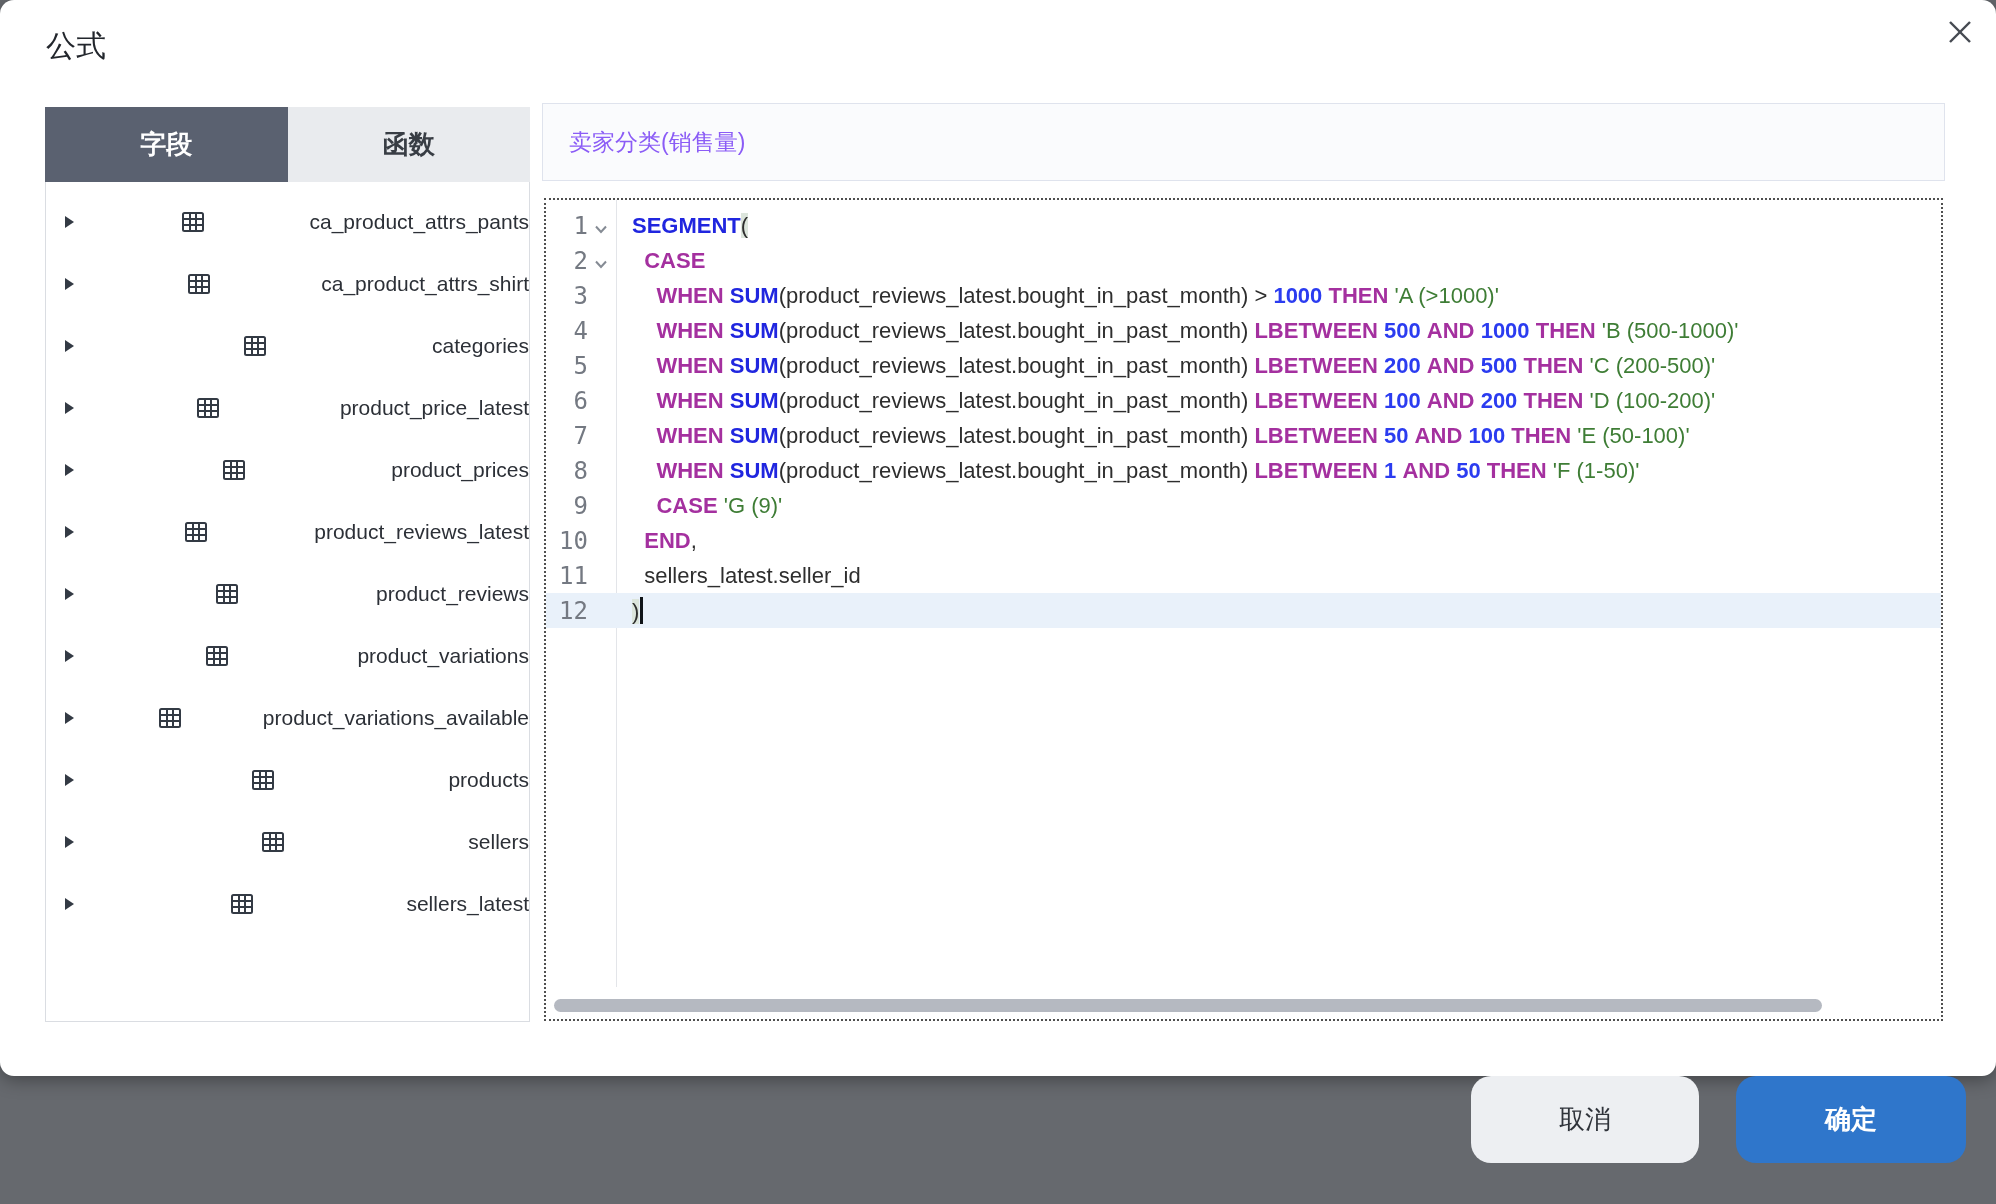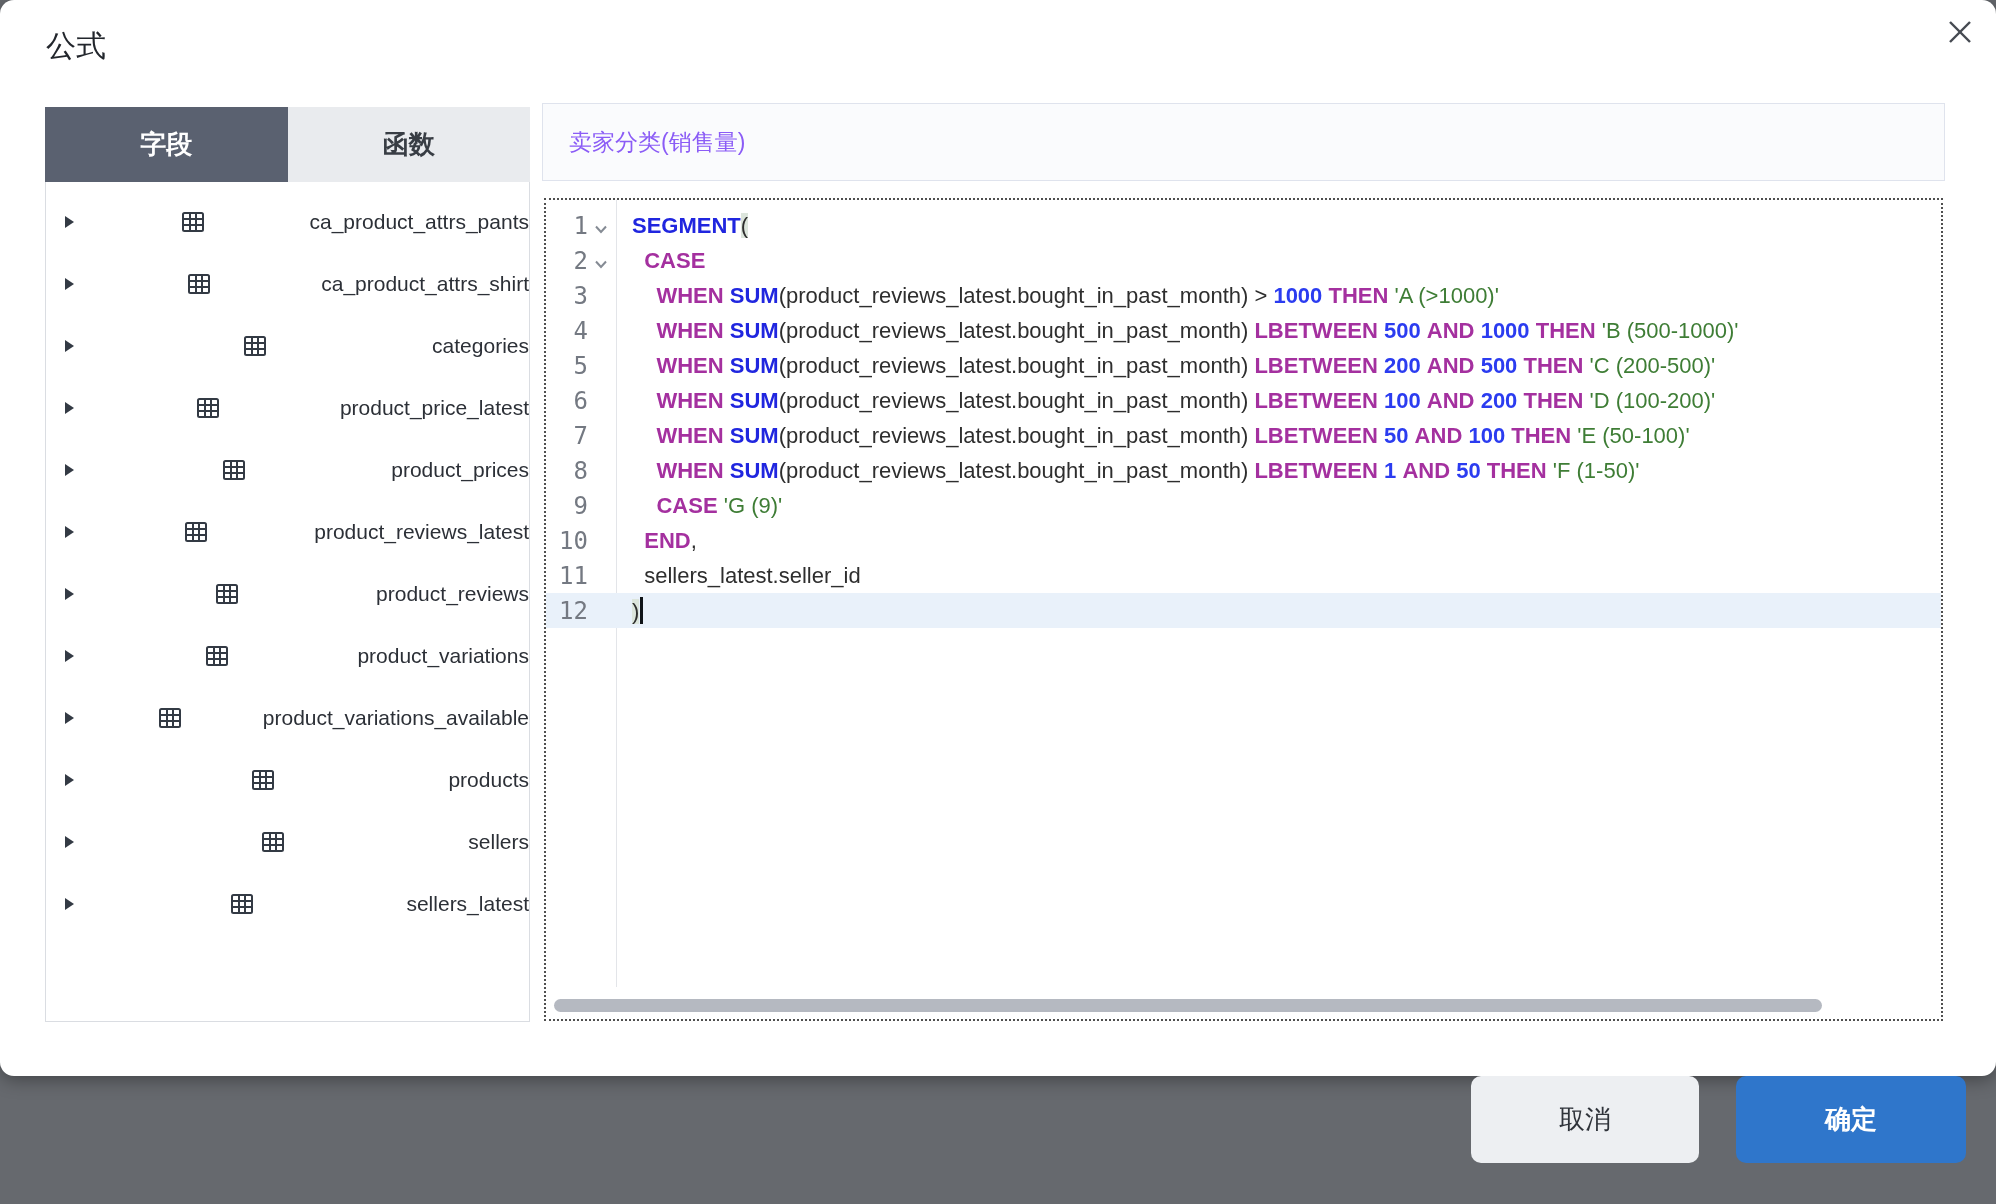--- a/index.html
+++ b/index.html
@@ -76,21 +76,21 @@
   .tk-n{color:var(--num,#2b3cf0);font-weight:bold;}
   .tk-s{color:var(--str,#3e7d35);}
   .tk-b{background:var(--brk,#dce5dc);}
   .tk-c{display:inline-block;width:0;height:27px;border-left:3px solid #101418;vertical-align:text-bottom;margin-left:1px;}
   .hscroll-thumb{
     position:absolute;left:8px;bottom:7px;width:1268px;height:13px;
     border-radius:7px;background:#b5b9c1;cursor:pointer;
   }
   
   .btn{
-    position:absolute;top:1076px;height:87px;border:none;border-radius:10px;
+    position:absolute;top:1076px;height:87px;border:none;border-radius:20px;
     font-size:26px;font-weight:500;display:flex;align-items:center;justify-content:center;
     cursor:pointer;font-family:"Liberation Sans",sans-serif;
   }
   .btn-cancel{left:1471px;width:228px;background:#edeff2;color:#2f333a;}
   .btn-ok{left:1736px;width:230px;background:var(--accent,#2f76cb);color:#ffffff;font-weight:600;}
 </style>
 </head>
 <body>
 
 <div class="modal">

